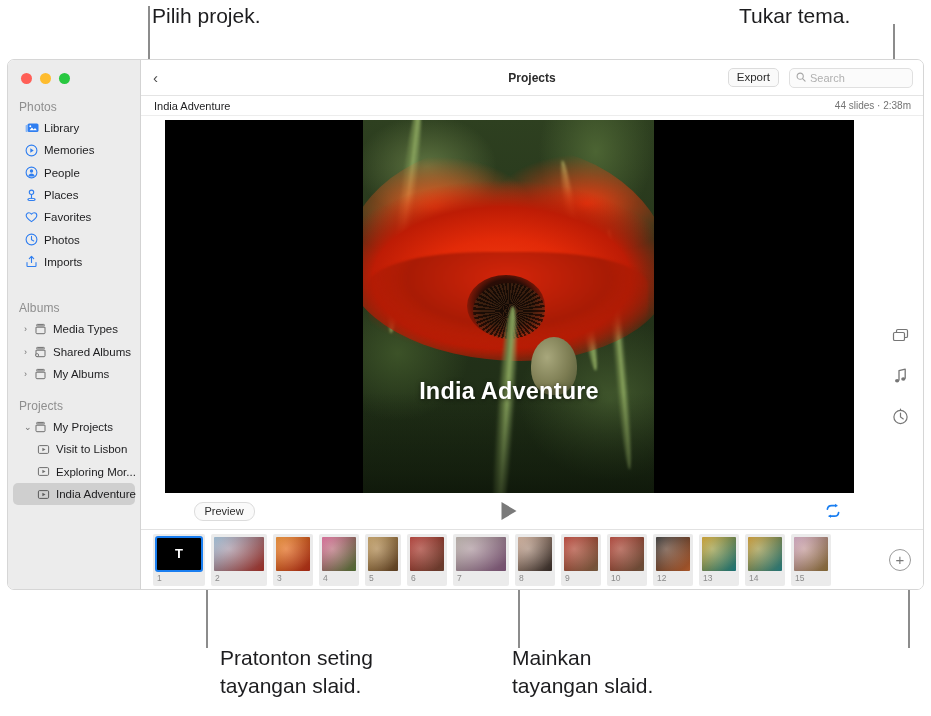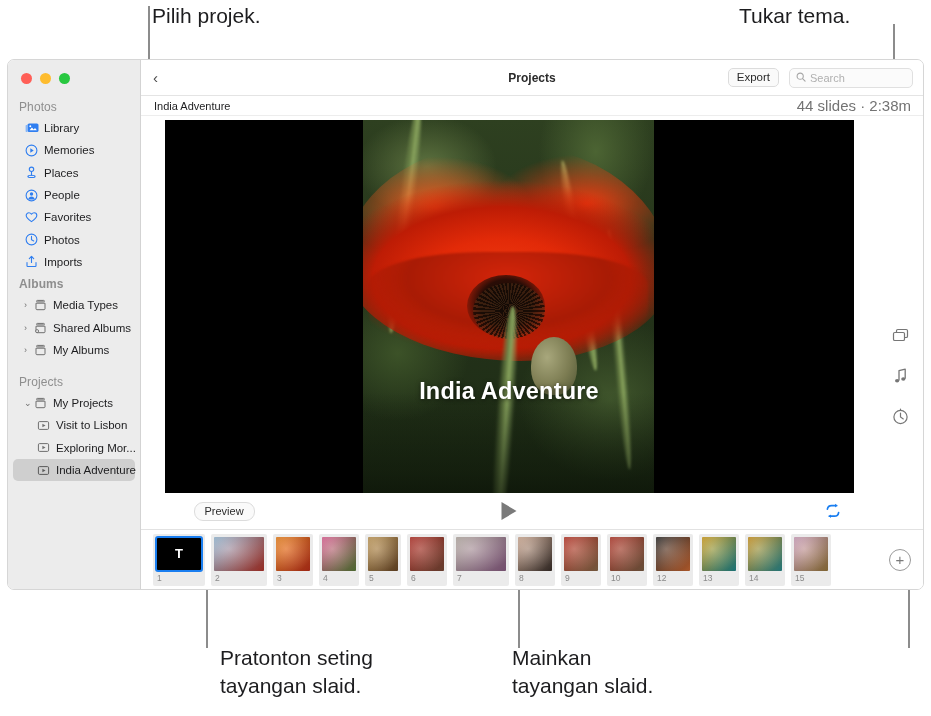--- a/index.html
+++ b/index.html
@@ -144,21 +144,21 @@
   #search-ph { color: #b0b0b0; font-size: 11px; }
 
   #subbar {
     height: 20px;
     display: flex; align-items: center;
     padding: 0 12px 0 13px;
     font-size: 11px; color: #1d1d1f;
     border-bottom: 1px solid #ededed;
     flex: 0 0 20px;
   }
-  #subbar .meta { margin-left: auto; color: #737373; font-size: 15px; }
+  #subbar .meta { margin-left: auto; color: #737373; font-size: 10px; }
 
   
   #stage-wrap {
     flex: 1;
     display: flex;
     min-height: 0;
   }
   #stage {
     flex: 1;
     display: flex; flex-direction: column;
@@ -408,37 +408,37 @@
               <circle cx="6.5" cy="6.5" r="5.4" fill="none" stroke="#2f7ef0" stroke-width="1.1"></circle>
               <path d="M5.3 4.3l3.4 2.2-3.4 2.2z" fill="#2f7ef0"></path>
             </svg>
         </span>
         <span>Memories</span>
       </div>
 
       <div class="sb-item">
         <span class="ic">
           <svg width="13" height="13" viewBox="0 0 13 13">
+              <circle cx="6.5" cy="6.5" r="5.4" fill="none" stroke="#2f7ef0" stroke-width="1.1"></circle>
+              <circle cx="6.5" cy="5" r="1.7" fill="#2f7ef0"></circle>
+              <path d="M3.2 10.4c0.5-1.9 1.8-2.8 3.3-2.8s2.8 0.9 3.3 2.8z" fill="#2f7ef0"></path>
+            </svg>
+        </span>
+        <span>People</span>
+      </div>
+
+      <div class="sb-item">
+        <span class="ic">
+          <svg width="13" height="13" viewBox="0 0 13 13">
               <circle cx="6.5" cy="3.3" r="2.2" fill="none" stroke="#2f7ef0" stroke-width="1.1"></circle>
               <path d="M6.5 5.4v4.4" stroke="#2f7ef0" stroke-width="1.1"></path>
               <ellipse cx="6.5" cy="10.4" rx="3.6" ry="1.1" fill="none" stroke="#2f7ef0" stroke-width="1.1"></ellipse>
             </svg>
         </span>
         <span>Places</span>
-      </div>
-
-      <div class="sb-item">
-        <span class="ic">
-          <svg width="13" height="13" viewBox="0 0 13 13">
-              <circle cx="6.5" cy="6.5" r="5.4" fill="none" stroke="#2f7ef0" stroke-width="1.1"></circle>
-              <circle cx="6.5" cy="5" r="1.7" fill="#2f7ef0"></circle>
-              <path d="M3.2 10.4c0.5-1.9 1.8-2.8 3.3-2.8s2.8 0.9 3.3 2.8z" fill="#2f7ef0"></path>
-            </svg>
-        </span>
-        <span>People</span>
       </div>
 
       <div class="sb-item">
         <span class="ic">
           <svg width="13" height="12" viewBox="0 0 13 12">
               <path d="M6.5 10.6C3.2 8.3 1.2 6.6 1.2 4.5 1.2 2.9 2.4 1.8 3.9 1.8c0.9 0 1.9 0.5 2.6 1.4C7.2 2.3 8.2 1.8 9.1 1.8c1.5 0 2.7 1.1 2.7 2.7 0 2.1-2 3.8-5.3 6.1z" fill="none" stroke="#2f7ef0" stroke-width="1.1" stroke-linejoin="round"></path>
             </svg>
         </span>
         <span>Favorites</span>
       </div>
@@ -457,21 +457,21 @@
         <span class="ic">
           <svg width="13" height="13" viewBox="0 0 13 13">
               <path d="M6.5 1.5v6" stroke="#2f7ef0" stroke-width="1.1" stroke-linecap="round"></path>
               <path d="M4.3 3.6l2.2-2.2 2.2 2.2" fill="none" stroke="#2f7ef0" stroke-width="1.1" stroke-linecap="round" stroke-linejoin="round"></path>
               <path d="M2 7.6v3.2c0 0.4 0.3 0.7 0.7 0.7h7.6c0.4 0 0.7-0.3 0.7-0.7V7.6" fill="none" stroke="#2f7ef0" stroke-width="1.1" stroke-linecap="round"></path>
             </svg>
         </span>
         <span>Imports</span>
       </div>
 
-      <div class="sb-section" style="margin-top:0;font-weight:bold;">Albums</div>
+      <div class="sb-section" style="margin-top:24px;">Albums</div>
 
       <div class="sb-item">
         <span class="disc">›</span>
         <span class="ic">
           <svg width="13" height="12" viewBox="0 0 13 12">
               <rect x="2.6" y="1.4" width="7.8" height="1.5" rx="0.7" fill="none" stroke="#6e6e6e" stroke-width="1"></rect>
               <path d="M2 4.2h9v5.6c0 0.5-0.4 0.9-0.9 0.9H2.9c-0.5 0-0.9-0.4-0.9-0.9z" fill="none" stroke="#6e6e6e" stroke-width="1"></path>
             </svg>
         </span>
         <span>Media Types</span>

